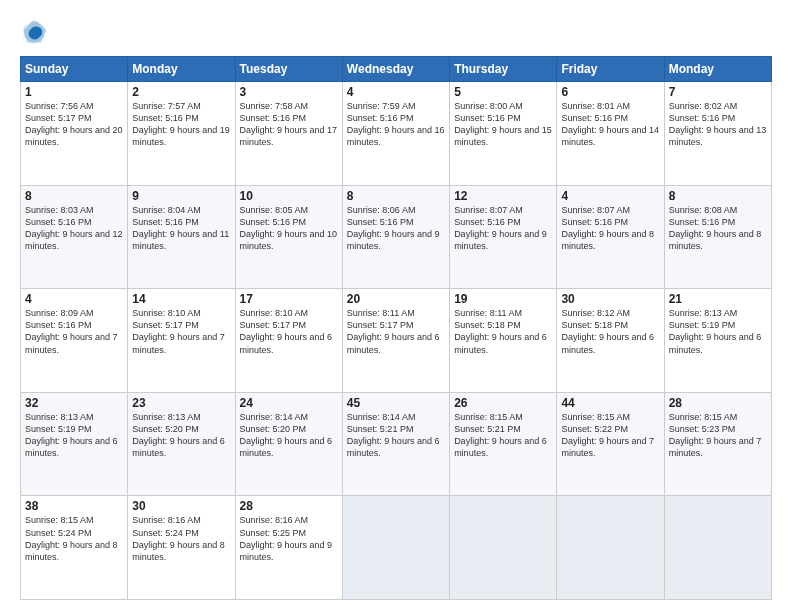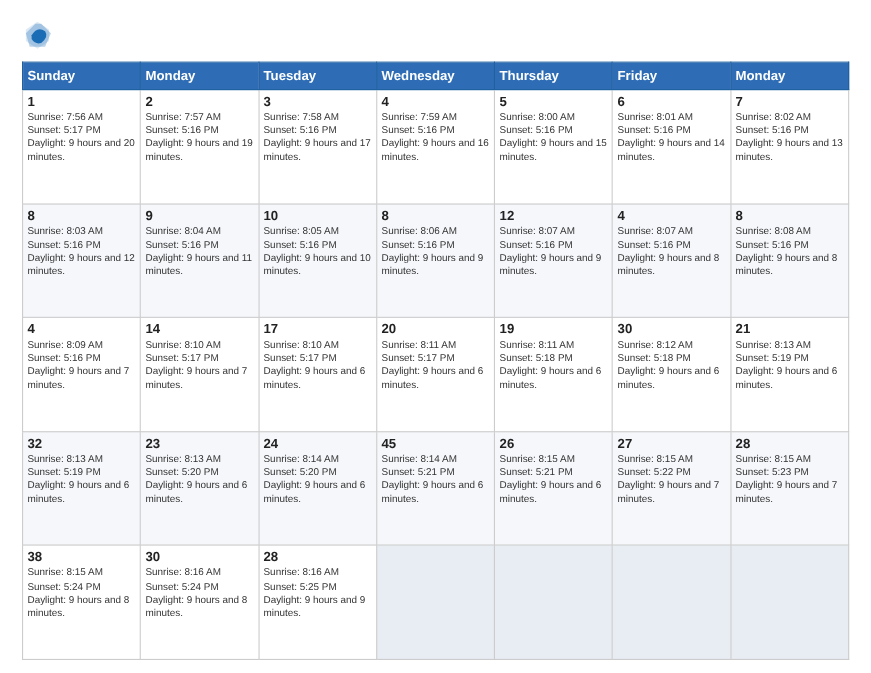--- a/index.html
+++ b/index.html
@@ -238,21 +238,21 @@
           </td>
           <td>
             <span class="day-num">45</span>
 <div class="cell-info">Sunrise: 8:14 AM<br>Sunset: 5:21 PM<br>Daylight: 9 hours and 6 minutes.</div>
           </td>
           <td>
             <span class="day-num">26</span>
 <div class="cell-info">Sunrise: 8:15 AM<br>Sunset: 5:21 PM<br>Daylight: 9 hours and 6 minutes.</div>
           </td>
           <td>
-            <span class="day-num">27</span>
+            <span class="day-num">44</span>
 <div class="cell-info">Sunrise: 8:15 AM<br>Sunset: 5:22 PM<br>Daylight: 9 hours and 7 minutes.</div>
           </td>
           <td>
             <span class="day-num">28</span>
 <div class="cell-info">Sunrise: 8:15 AM<br>Sunset: 5:23 PM<br>Daylight: 9 hours and 7 minutes.</div>
           </td>
         </tr>
         <tr>
           <td>
             <span class="day-num">38</span>

